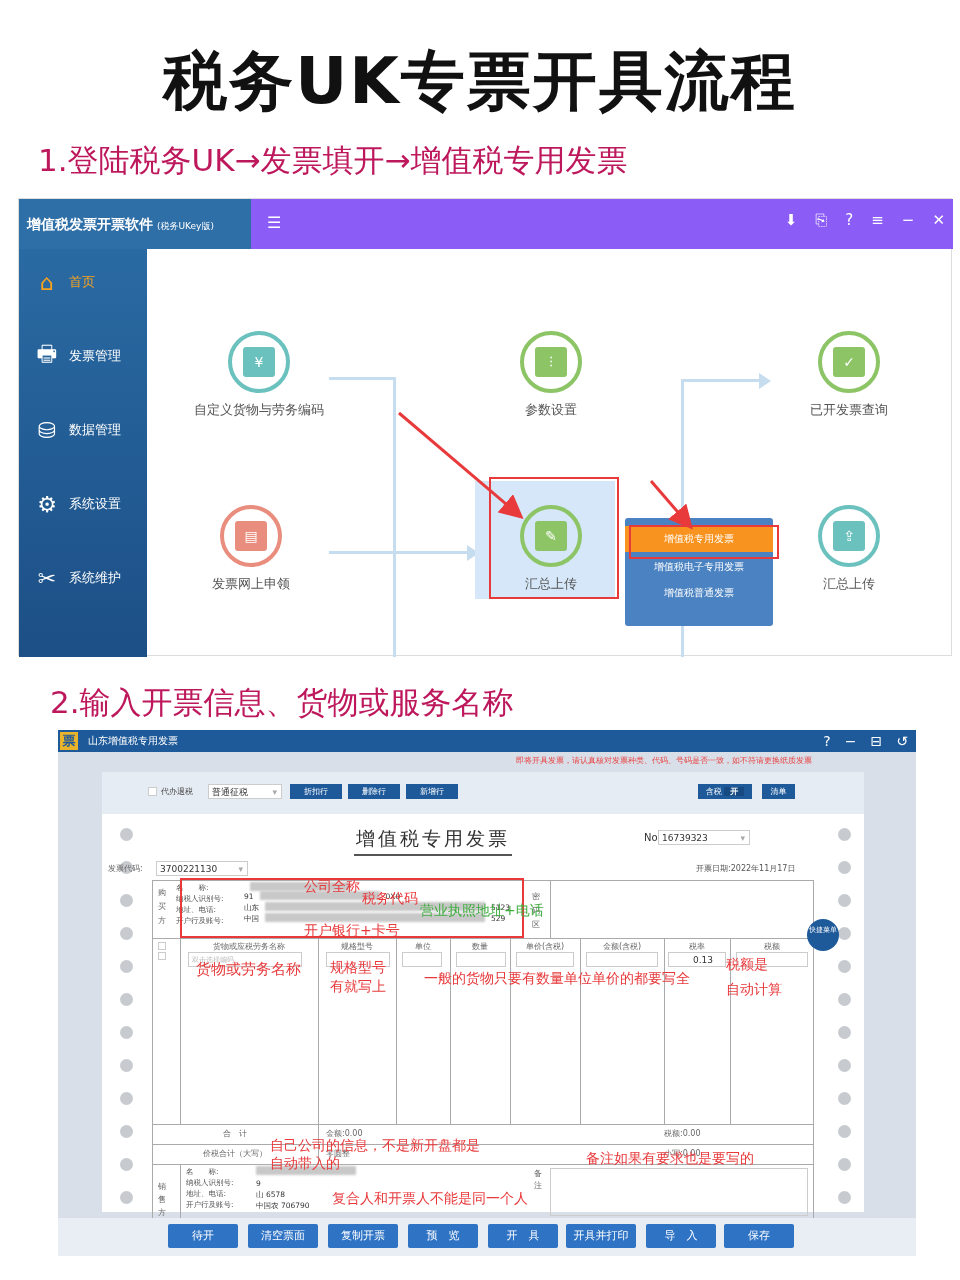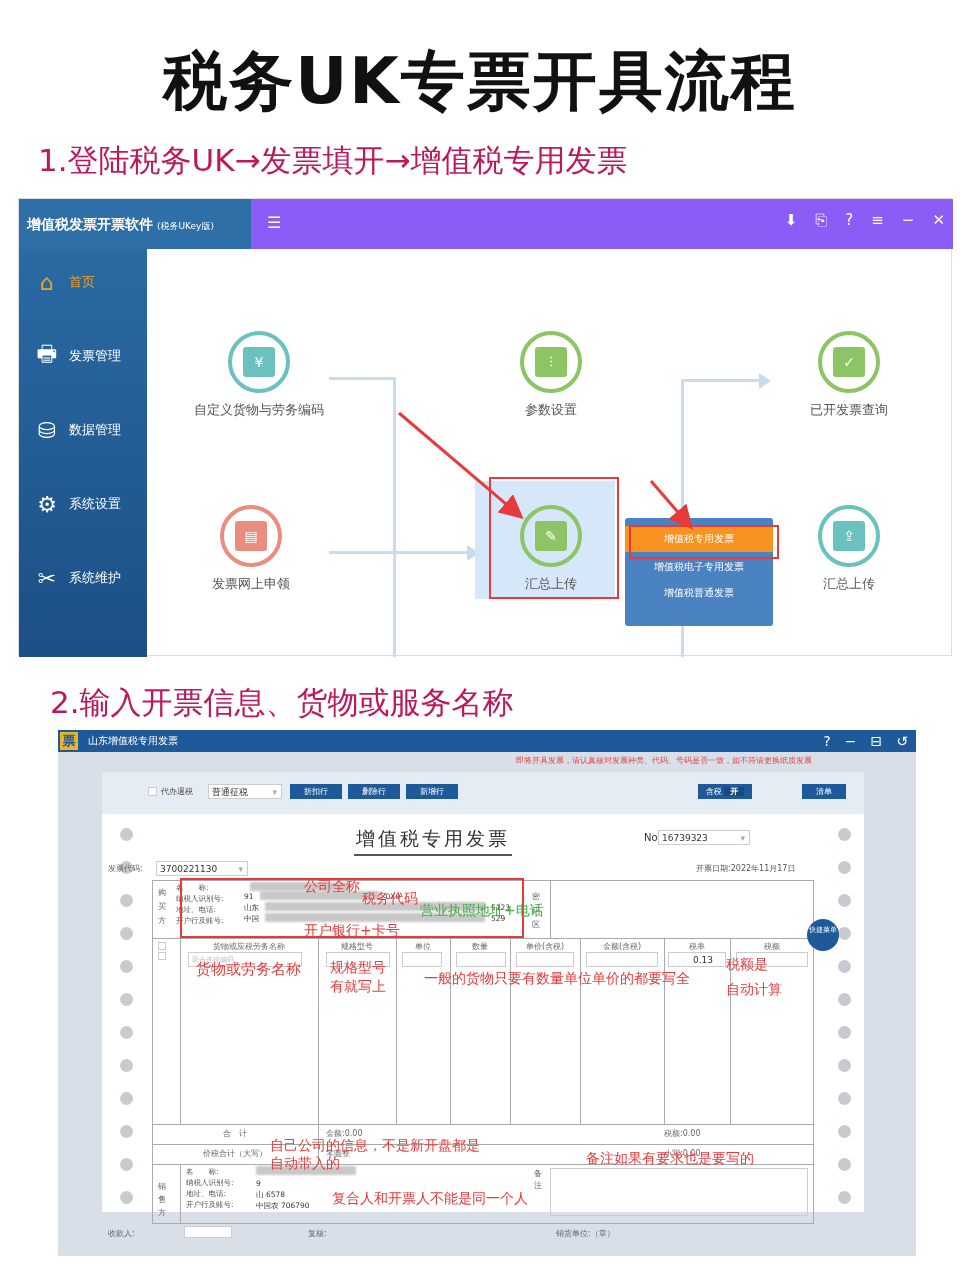--- a/index.html
+++ b/index.html
@@ -175,21 +175,21 @@
   <div class="abs toolbar">
     <div class="abs" style="left:46px;top:14px;display:flex;align-items:center;gap:4px;font-size:8px;color:#444">
       <span style="width:9px;height:9px;background:#fff;border:1px solid #ccc;display:inline-block"></span>
       <span>代办退税</span>
     </div>
     <div class="abs field" style="left:106px;top:12px;width:74px"><span>普通征税</span> <span style="color:#aaa;float:right;padding-right:4px">▾</span></div>
     <div class="abs tb-btn" style="left:188px;width:52px">折扣行</div>
     <div class="abs tb-btn" style="left:246px;width:52px">删除行</div>
     <div class="abs tb-btn" style="left:304px;width:52px">新增行</div>
     <div class="abs tb-btn" style="left:596px;width:54px;background:#1e5a9a"><span>含税</span> <b style="background:#174a80;padding:0 6px">开</b></div>
-    <div class="abs tb-btn" style="left:700px;width:44px">清单</div>
+    <div class="abs tb-btn" style="left:660px;width:33px">清单</div>
   </div>
 
   <div class="abs sheet">
 
     <div class="abs hole" style="left:18px;top:14px"></div>
     <div class="abs hole" style="left:18px;top:47px"></div>
     <div class="abs hole" style="left:18px;top:80px"></div>
     <div class="abs hole" style="left:18px;top:113px"></div>
     <div class="abs hole" style="left:18px;top:146px"></div>
     <div class="abs hole" style="left:18px;top:179px"></div>
@@ -324,13 +324,23 @@
   <div class="abs anno-red" style="left:272px;top:228px;font-size:14px;white-space:pre;text-align:center;line-height:19px">规格型号
 有就写上</div>
   <div class="abs anno-red" style="left:366px;top:240px;font-size:14px">一般的货物只要有数量单位单价的都要写全</div>
   <div class="abs anno-red" style="left:668px;top:222px;font-size:14px;white-space:pre;line-height:25px">税额是
 自动计算</div>
   <div class="abs anno-red" style="left:212px;top:406px;font-size:14px;white-space:pre;line-height:18px">自己公司的信息，不是新开盘都是
 自动带入的</div>
   <div class="abs anno-red" style="left:528px;top:420px;font-size:14px">备注如果有要求也是要写的</div>
   <div class="abs anno-red" style="left:274px;top:460px;font-size:14px">复合人和开票人不能是同一个人</div>
 
+  <div class="abs bottom-bar">
+    <div class="abs bb-btn" style="left:110px">待开</div>
+    <div class="abs bb-btn" style="left:190px">清空票面</div>
+    <div class="abs bb-btn" style="left:270px">复制开票</div>
+    <div class="abs bb-btn" style="left:350px">预　览</div>
+    <div class="abs bb-btn" style="left:430px">开　具</div>
+    <div class="abs bb-btn" style="left:508px">开具并打印</div>
+    <div class="abs bb-btn" style="left:588px">导　入</div>
+    <div class="abs bb-btn" style="left:666px">保存</div>
+  </div>
 </div>
 
 </body></html>

